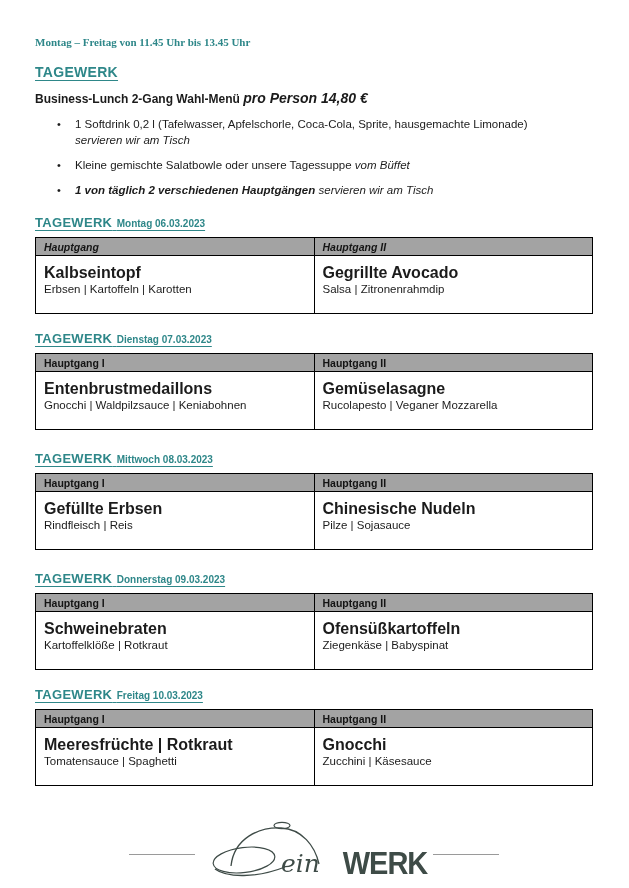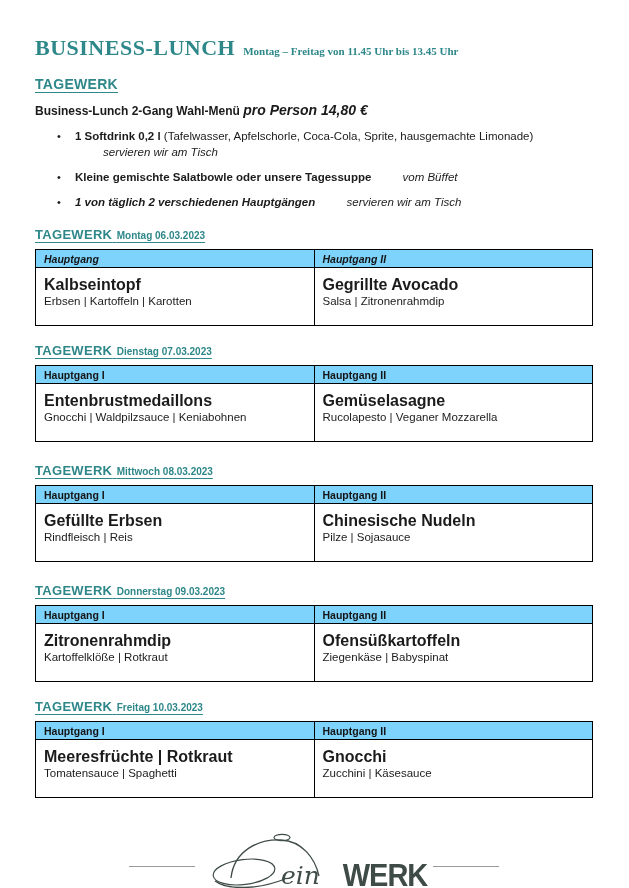--- a/index.html
+++ b/index.html
@@ -35,38 +35,38 @@
   .menu-line .price{font-weight:bold;font-style:italic;font-size:14px;}
 
   ul.bullets{margin:10px 0 0 22px;padding:0;list-style:none;}
   ul.bullets li{
     position:relative;padding-left:18px;margin-bottom:9px;
     font-size:11.5px;line-height:16px;
   }
   ul.bullets li .dot{
     position:absolute;left:0;top:0;font-size:11px;
   }
-  .b{font-weight:bold;}
-  .i{font-style:italic;margin-left:28px;}
+  .b{font-weight:normal;}
+  .i{font-style:italic;}
   .bi{font-weight:bold;font-style:italic;}
 
   
   .day-section{margin-top:15px;}
   .day-section.sp-lg{margin-top:19px;}
   .day-heading{display:inline-block;text-decoration:underline;text-underline-offset:3px;color:#2e8789;}
   .day-heading .section-title{font-weight:bold;font-size:13px;letter-spacing:.3px;}
   .day-heading .section-date{font-weight:bold;font-size:10px;}
   table.menu-table{
     width:558px;border-collapse:collapse;margin-top:6px;table-layout:fixed;
   }
   table.menu-table th, table.menu-table td{
     border:1px solid #000;
   }
   table.menu-table th{
-    background:#7dd3fc;color:#141414;
+    background:#a3a3a3;color:#141414;
     font-size:10.5px;font-weight:bold;text-align:left;
     padding:2px 8px;height:13px;
   }
   .hdr-italic th{font-style:italic;}
   table.menu-table td{
     vertical-align:top;padding:9px 8px 6px 8px;height:42px;
   }
   .dish-name{font-weight:bold;font-size:16px;line-height:16px;}
   .dish-sides{font-size:11.5px;line-height:16px;}
 
@@ -81,21 +81,20 @@
     letter-spacing:-1px;transform:scaleY(1.08);
     margin-left:-8px;line-height:30px;
   }
 </style>
 </head>
 <body>
 
 <div class="page">
 
   <div class="title-row">
-    <span class="doc-title">BUSINESS-LUNCH</span>
     <span class="doc-subtitle">Montag – Freitag von 11.45 Uhr bis 13.45 Uhr</span>
   </div>
 
   <div>
     <span class="tagewerk-main">TAGEWERK</span>
     <div class="menu-line">
       <span class="main">Business-Lunch 2-Gang Wahl-Menü</span>
       <span class="price">pro Person 14,80 €</span>
     </div>
     <ul class="bullets">
@@ -192,21 +191,21 @@
     <table class="menu-table">
       <thead>
           <tr>
         <th>Hauptgang I</th>
         <th>Hauptgang II</th>
       </tr>
         </thead>
       <tbody>
           <tr>
         <td>
-          <div class="dish-name">Zitronenrahmdip</div>
+          <div class="dish-name">Schweinebraten</div>
           <div class="dish-sides">Kartoffelklöße | Rotkraut</div>
         </td>
         <td>
           <div class="dish-name">Ofensüßkartoffeln</div>
           <div class="dish-sides">Ziegenkäse | Babyspinat</div>
         </td>
       </tr>
         </tbody>
     </table>
   </div>

